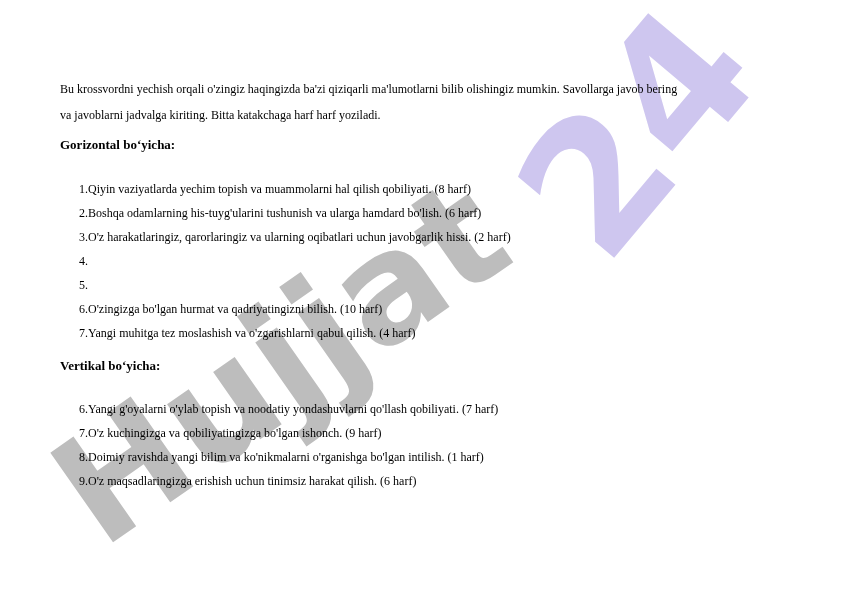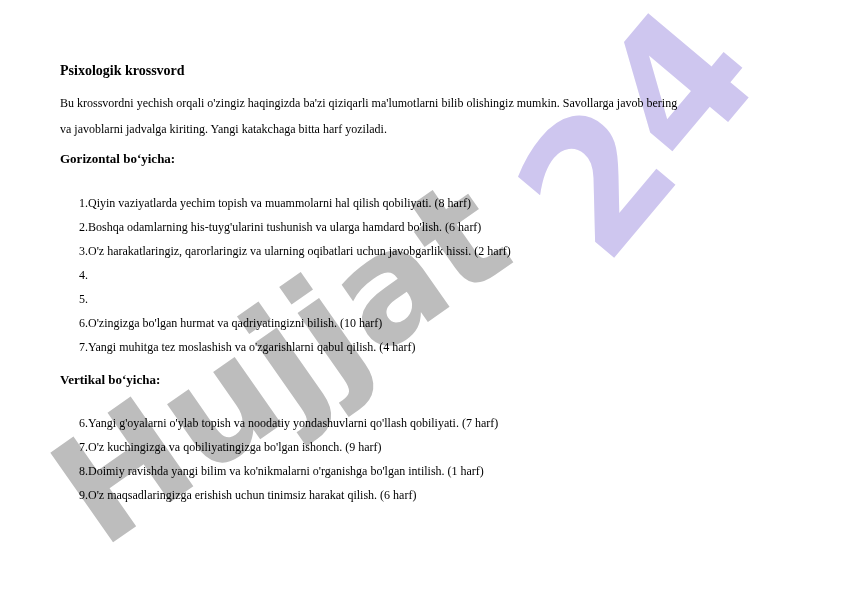--- a/index.html
+++ b/index.html
@@ -69,25 +69,24 @@
 </head>
 <body>
 
 <div class="page">
 
   <div class="watermark wm-word" style="color: rgb(189, 189, 189);">Hujjat</div>
   <div class="watermark wm-num" style="color: rgb(206, 198, 239);">24</div>
 
   <div class="content">
 
-    <div class="title">Psixologik krossvord</div>
 
     <div class="intro">
       <div class="intro-line">Bu krossvordni yechish orqali o'zingiz haqingizda ba'zi qiziqarli ma'lumotlarni bilib olishingiz mumkin. Savollarga javob bering</div>
-      <div class="intro-line">va javoblarni jadvalga kiriting. Yangi katakchaga bitta harf yoziladi.</div>
+      <div class="intro-line">va javoblarni jadvalga kiriting. Bitta katakchaga harf harf yoziladi.</div>
     </div>
 
     <div class="section-heading gap-a">Gorizontal boʻyicha:</div>
 
     <div class="qlist">
       <div class="qitem">
         <span class="qnum">1.</span>
         <span class="qtext">Qiyin vaziyatlarda yechim topish va muammolarni hal qilish qobiliyati. (8 harf)</span>
       </div>
       <div class="qitem">

